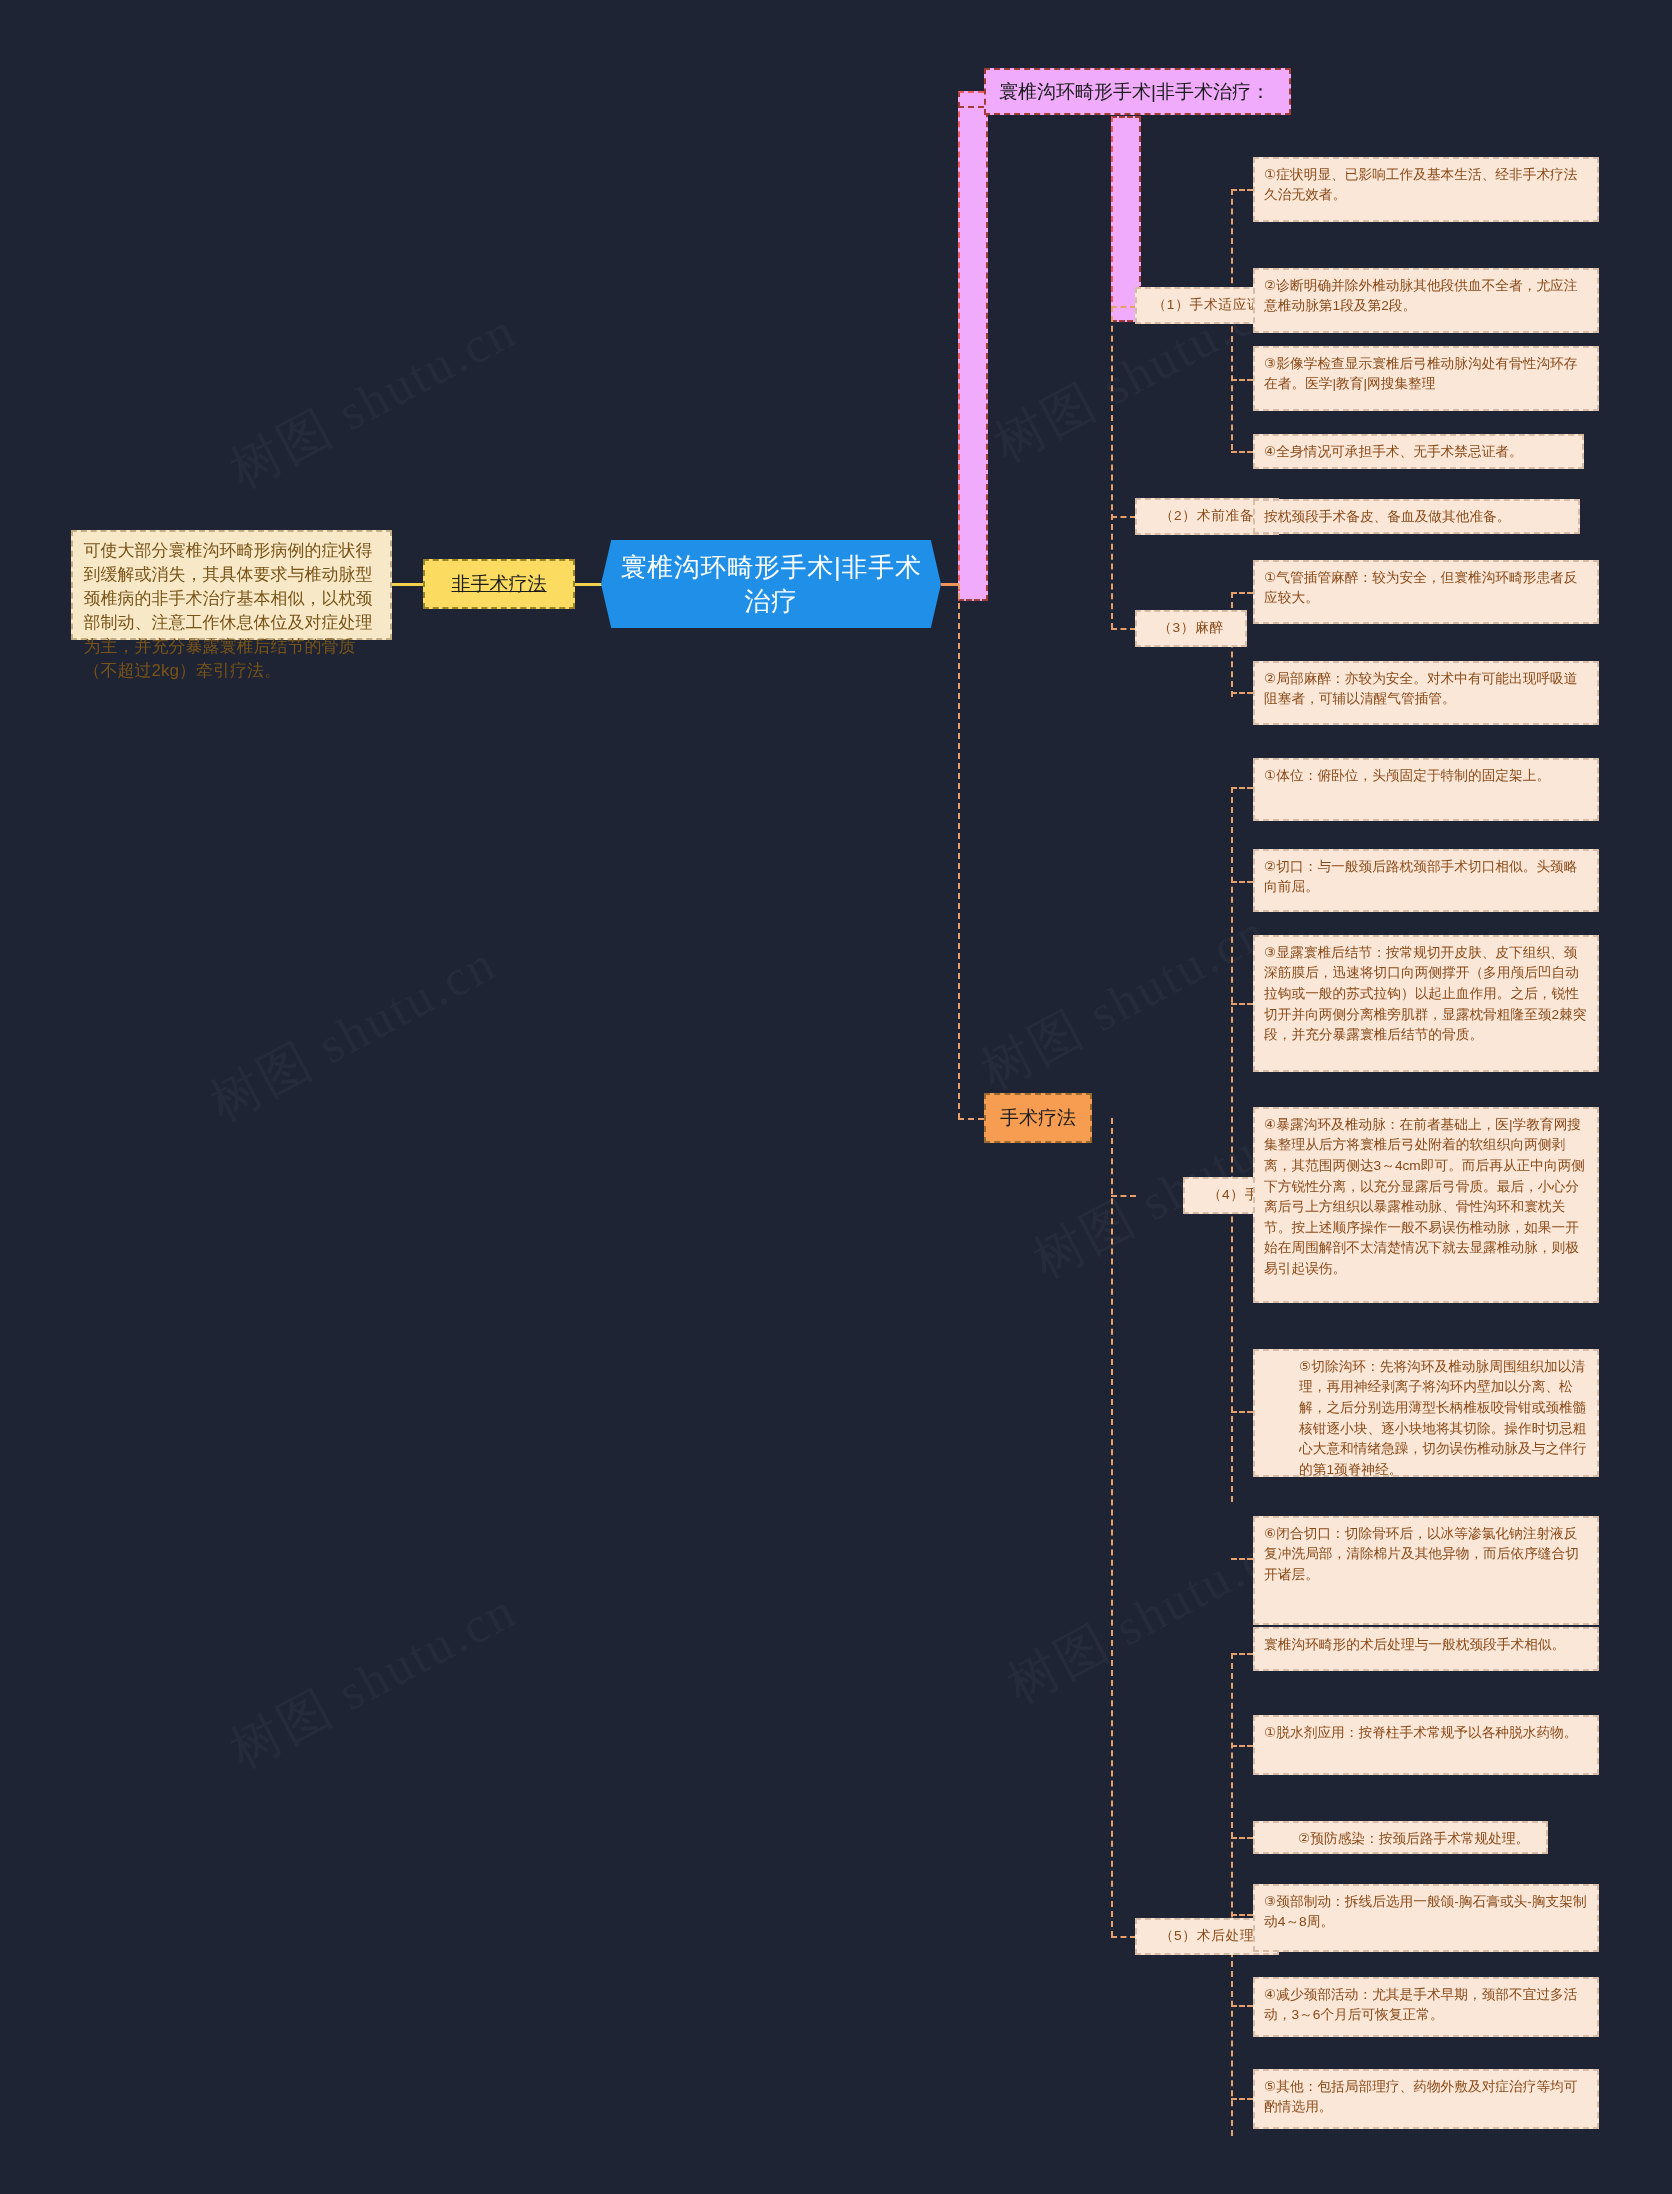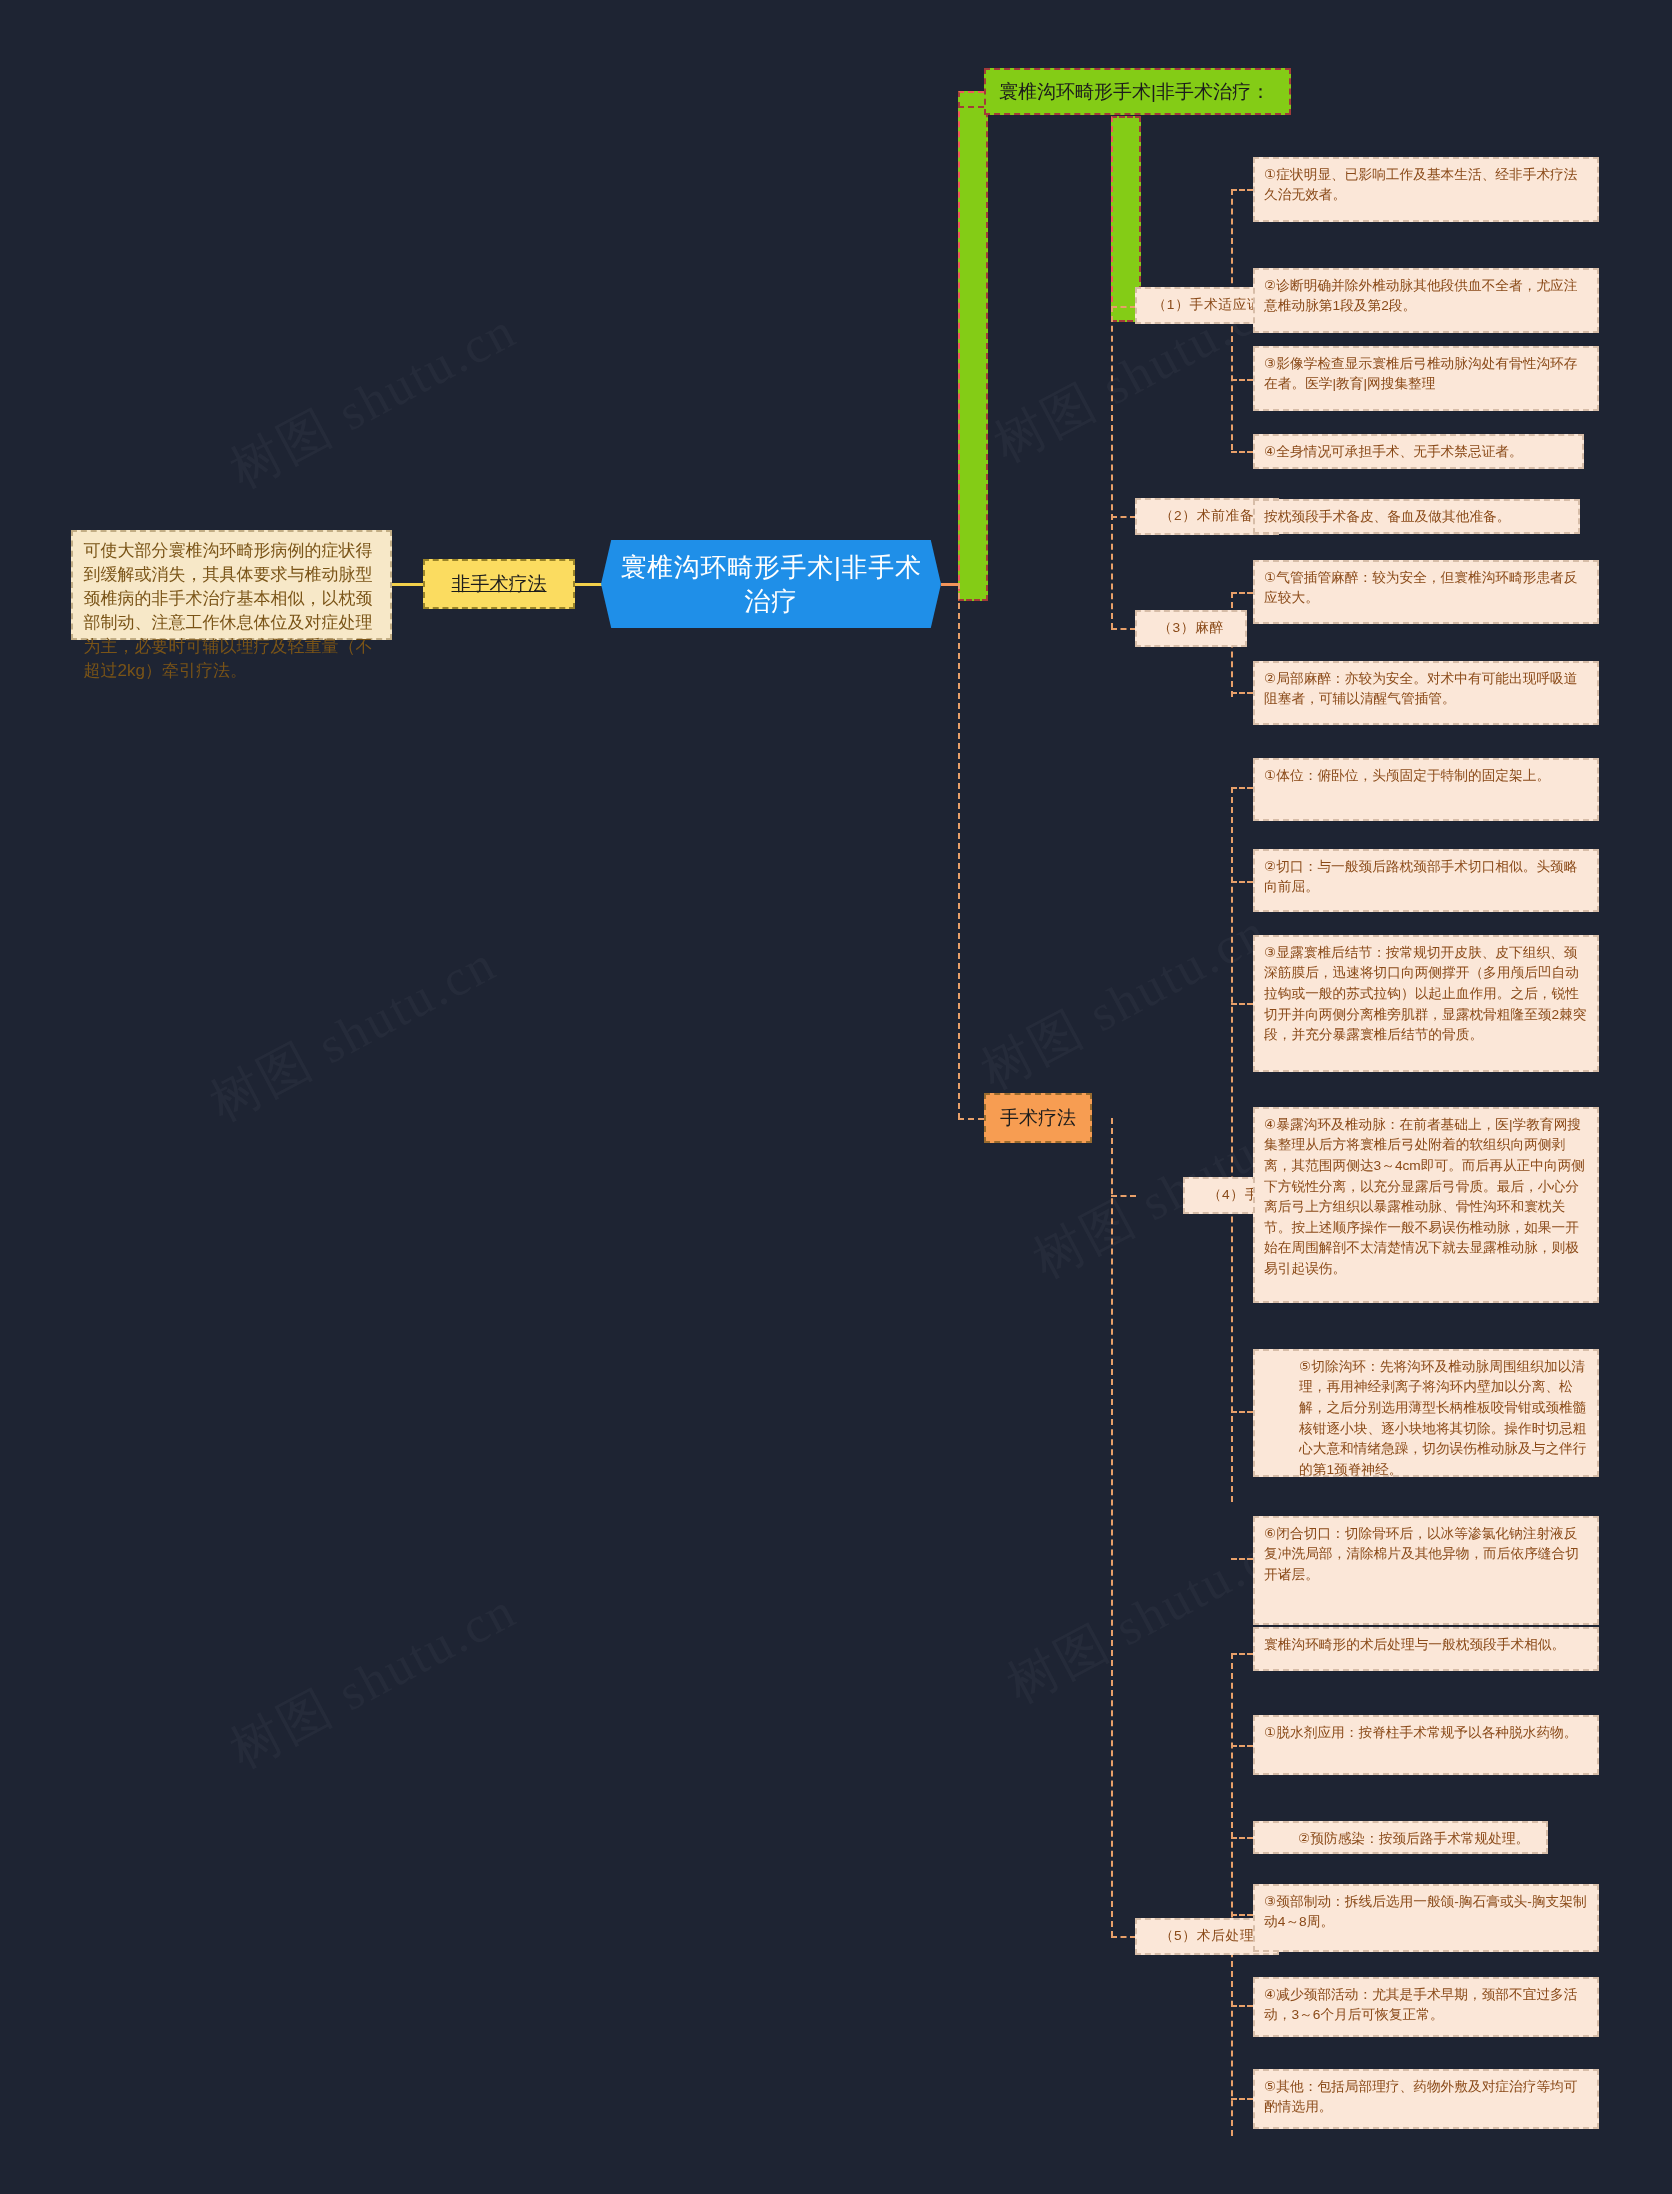--- a/index.html
+++ b/index.html
@@ -79,21 +79,21 @@
   .orange {
     background: #f79d52;
     color: #1c1c1c;
     font-size: 19px;
     padding: 7.8px 13px;
     justify-content: center;
     border: 2px dashed #9a6b2e;
   }
 
   .red {
-    background: #84cc16;
+    background: #f0abfc;
     color: #1c1c1c;
     font-size: 19px;
     padding: 6.5px 13px;
     justify-content: flex-start;
     border: 2px dashed #a33b39;
   }
 
   .cream {
     background: #f7e8c8;
     color: #7a5417;
@@ -188,21 +188,21 @@
 
 <div class="node root" style="left:601px; top:540px; width:340px; height:88px;">
   <span>寰椎沟环畸形手术|非手术治疗</span>
 </div>
 
 <div class="node yellow" style="left:423px; top:559px; width:152px; height:50px;">
   <span>非手术疗法</span>
 </div>
 
 <div class="node cream" style="left:71px; top:530px; width:321px; height:110px;">
-  <span>可使大部分寰椎沟环畸形病例的症状得到缓解或消失，其具体要求与椎动脉型颈椎病的非手术治疗基本相似，以枕颈部制动、注意工作休息体位及对症处理为主，必要时可辅以理疗及轻重量（不超过2kg）牵引疗法。</span>
+  <span>可使大部分寰椎沟环畸形病例的症状得到缓解或消失，其具体要求与椎动脉型颈椎病的非手术治疗基本相似，以枕颈部制动、注意工作休息体位及对症处理为主，并充分暴露寰椎后结节的骨质（不超过2kg）牵引疗法。</span>
 </div>
 
 <div class="node red" style="left:984px; top:68px; width:307px; height:47px;">
   <span>寰椎沟环畸形手术|非手术治疗：</span>
 </div>
 
 <div class="node orange" style="left:984px; top:1093px; width:108px; height:50px;">
   <span>手术疗法</span>
 </div>
 

